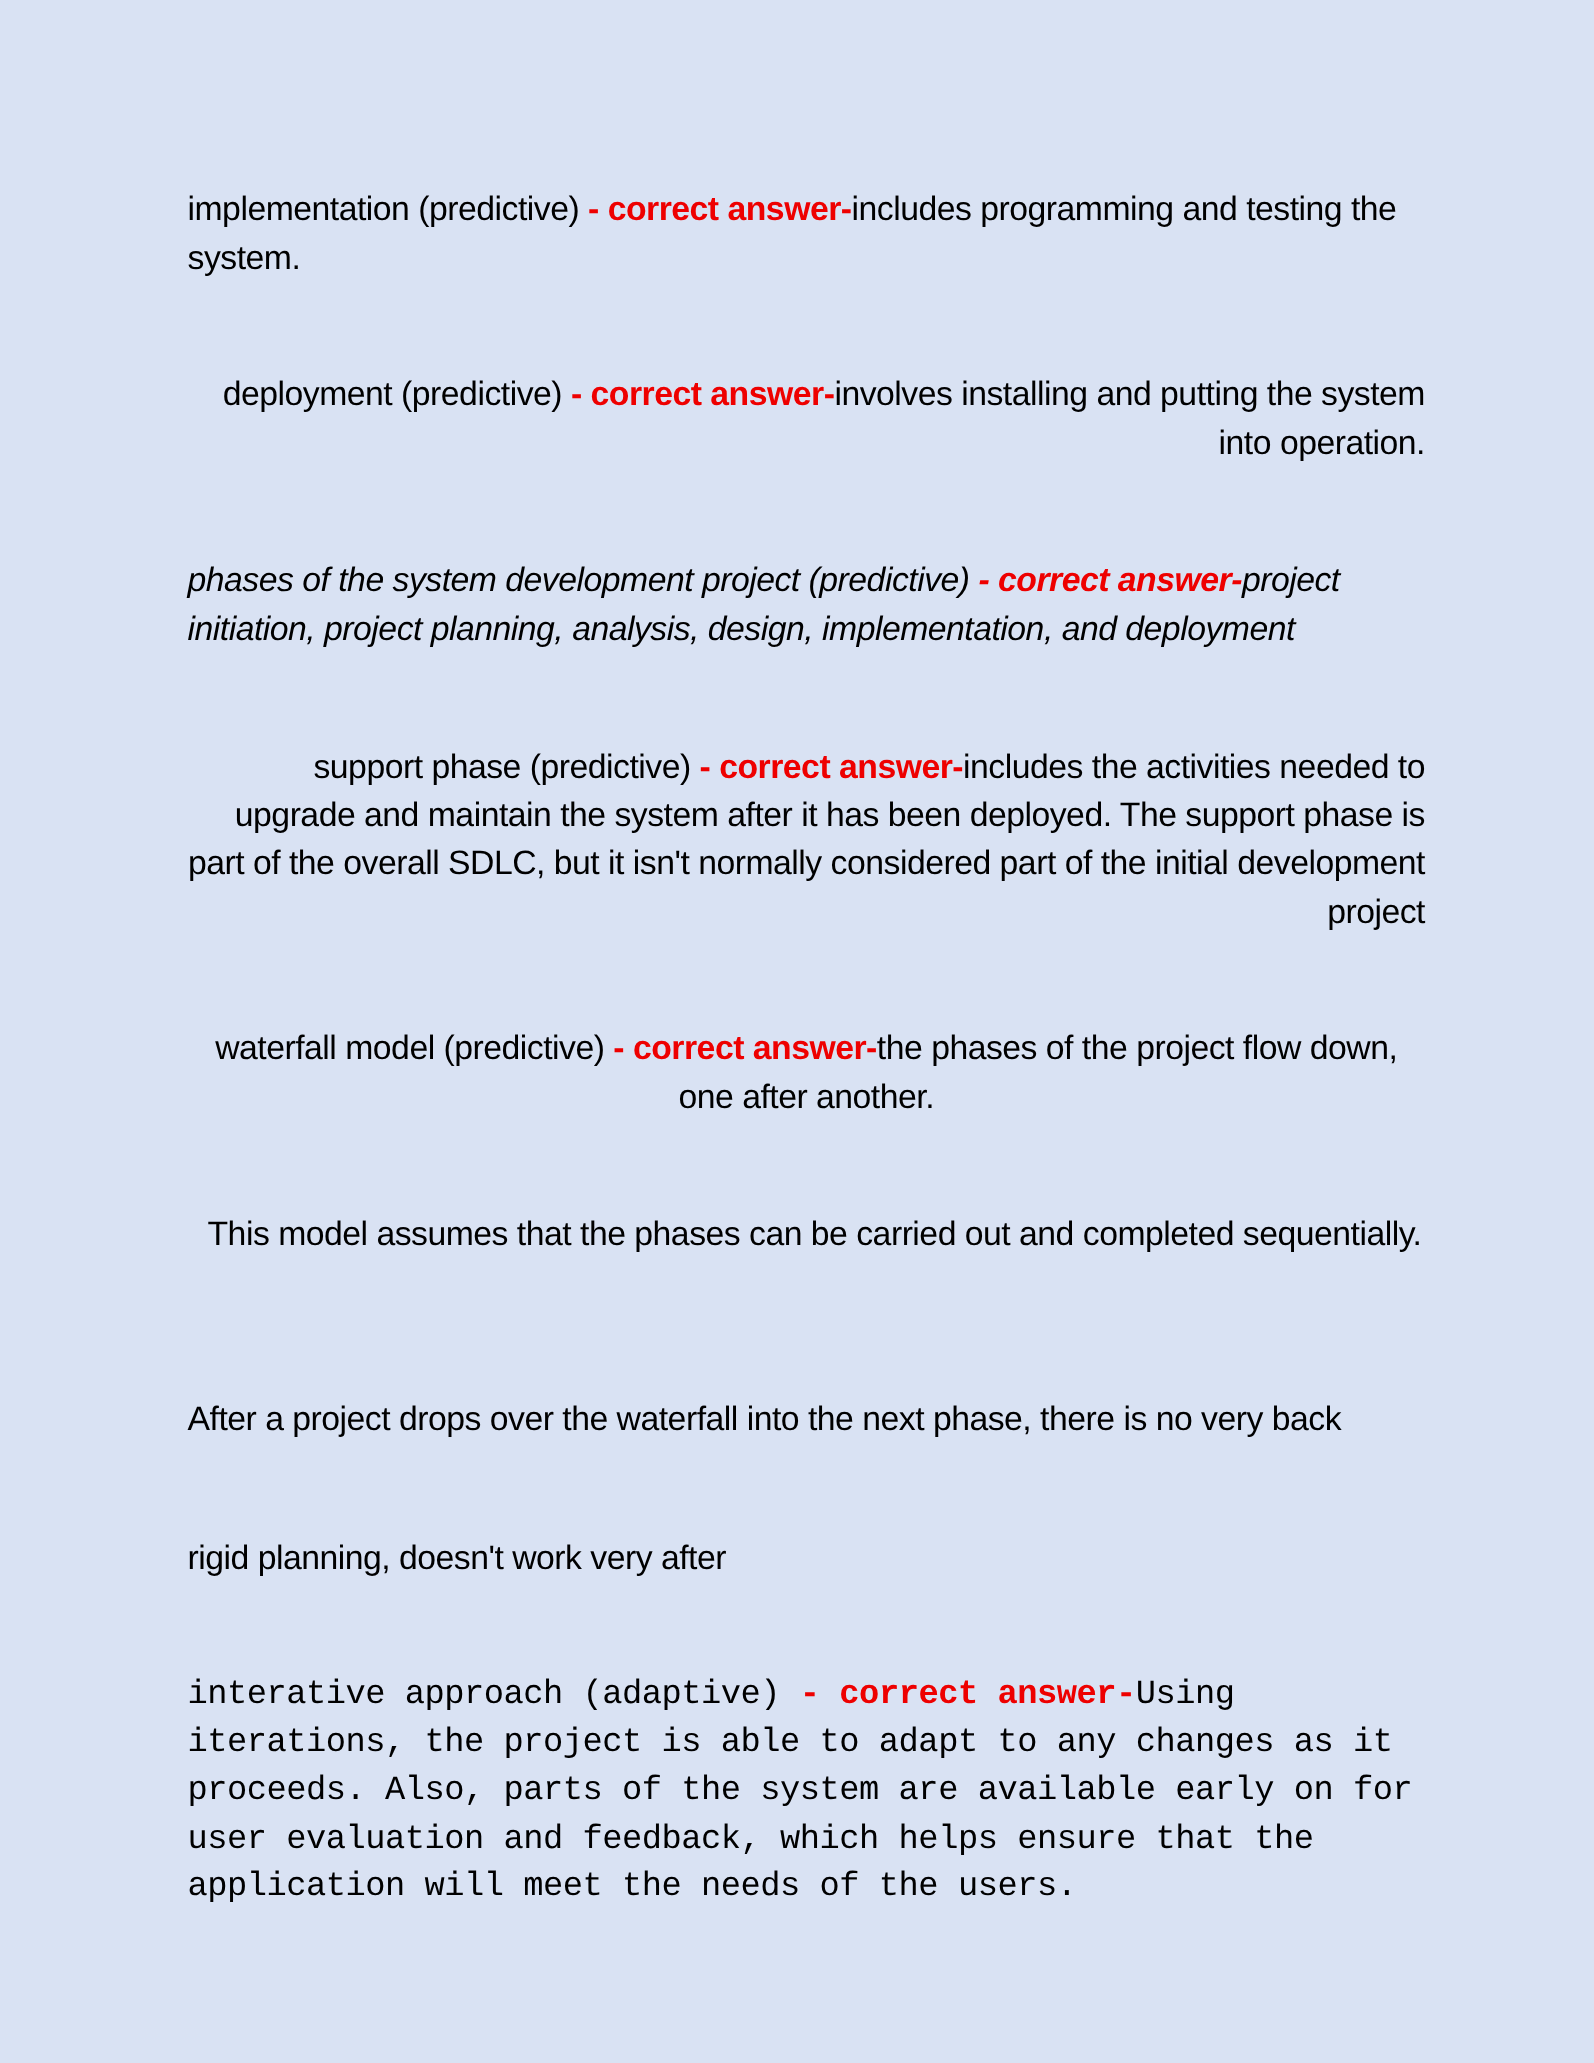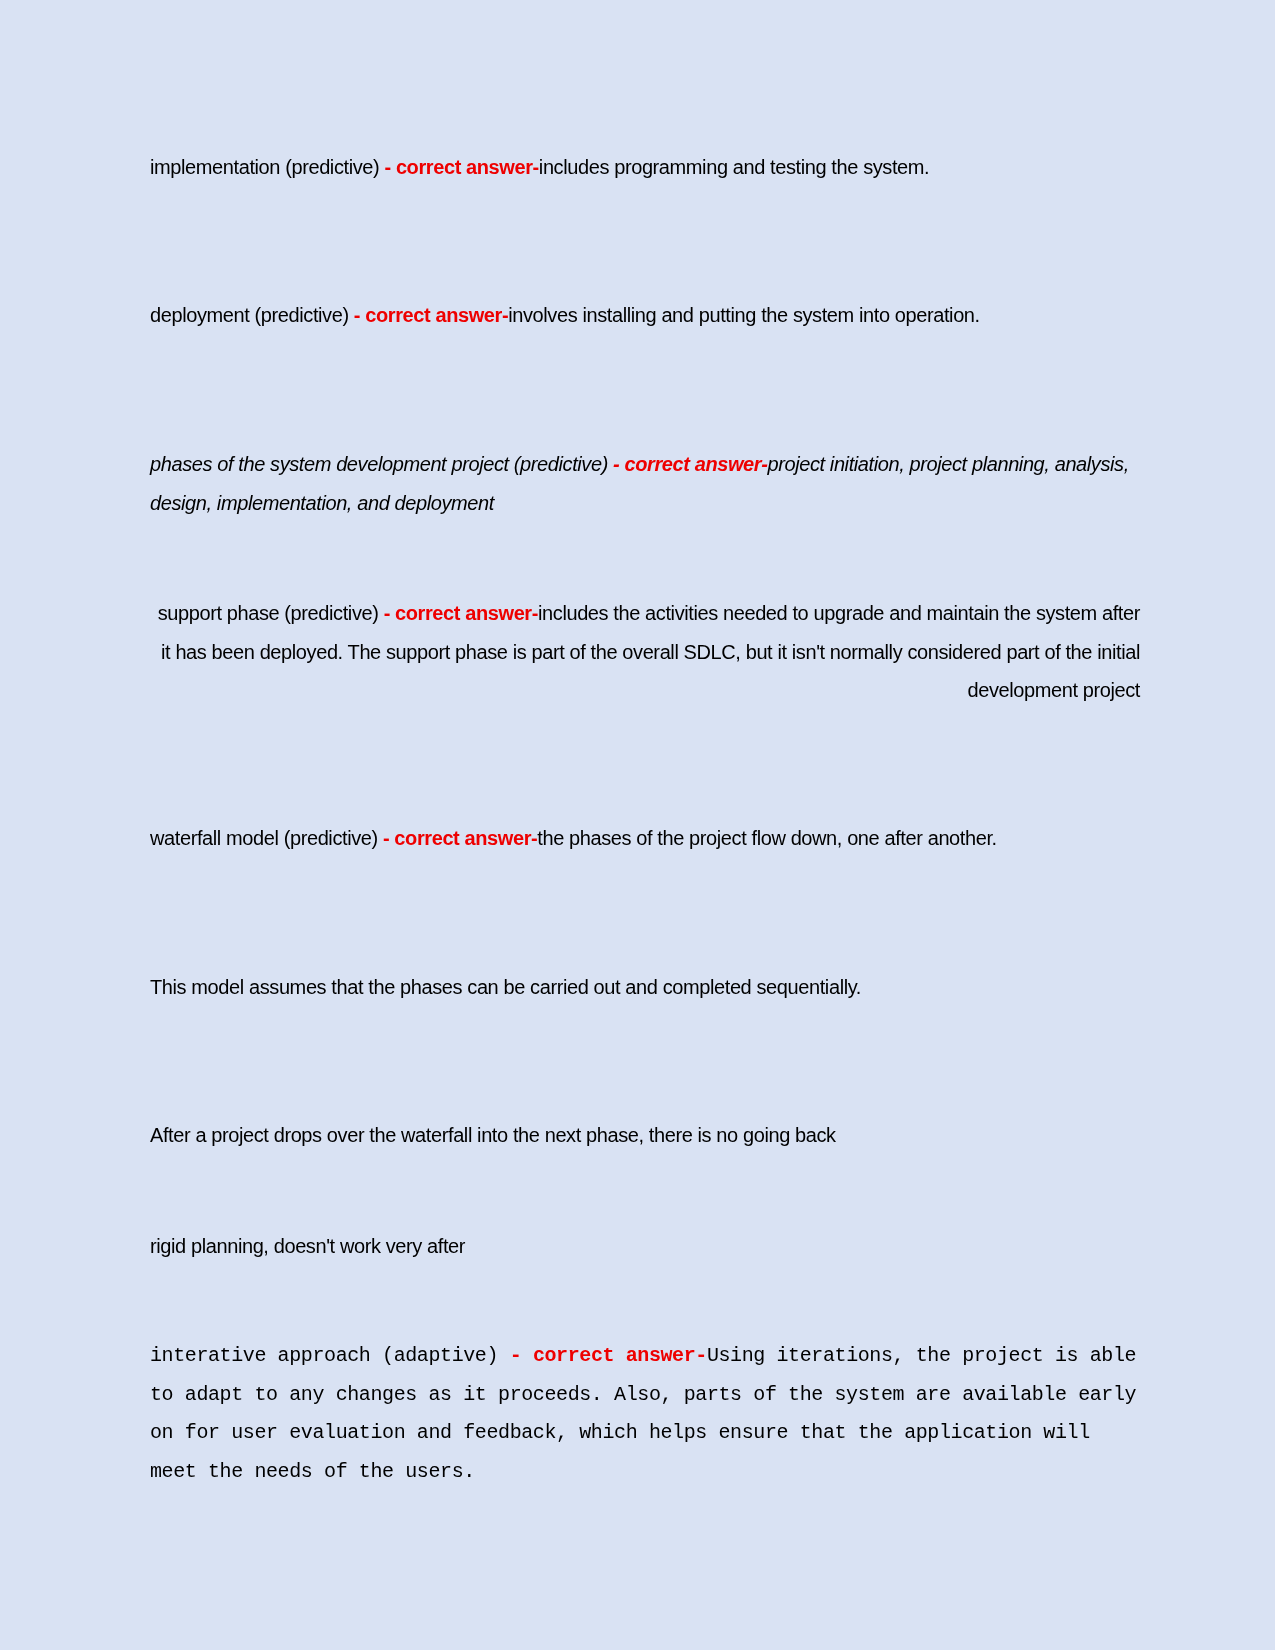--- a/index.html
+++ b/index.html
@@ -10,41 +10,41 @@
     color: #000;
     position: relative;
     overflow: hidden;
   }
   .page {
     position: absolute;
     left: 150px; top: 148px;
     width: 990px;
   }
   .entry {
-    font-size: 20px;
+    font-size: 27px;
     line-height: 38.5px;
     letter-spacing: -0.4px;
     margin: 0;
   }
   .sep { color: #ee0000; font-weight: bold; }
 </style>
 </head>
 <body>
 
 <div class="page">
   <p class="entry" style="position:absolute;top:0;"><span>implementation (predictive) </span><span class="sep">- correct answer-</span><span>includes programming and testing the system.</span></p>
 
   <p class="entry" style="position:absolute;top:148px;text-align:right;"><span>deployment (predictive) </span><span class="sep">- correct answer-</span><span>involves installing and putting the system into operation.</span></p>
 
   <p class="entry" style="position:absolute;top:297px;font-style:italic;"><span>phases of the system development project (predictive) </span><span class="sep">- correct answer-</span><span>project initiation, project planning, analysis, design, implementation, and deployment</span></p>
 
   <p class="entry" style="position:absolute;top:446px;text-align:right;"><span>support phase (predictive) </span><span class="sep">- correct answer-</span><span>includes the activities needed to upgrade and maintain the system after it has been deployed. The support phase is part of the overall SDLC, but it isn't normally considered part of the initial development project</span></p>
 
   <p class="entry" style="position:absolute;top:671px;text-align:center;"><span>waterfall model (predictive) </span><span class="sep">- correct answer-</span><span>the phases of the project flow down, one after another.</span></p>
 
-  <p class="entry" style="position:absolute;top:820px;">This model assumes that the phases can be carried out and completed sequentially.</p>
+  <p class="entry" style="position:absolute;top:820px;margin-left:16px;">This model assumes that the phases can be carried out and completed sequentially.</p>
 
-  <p class="entry" style="position:absolute;top:968px;">After a project drops over the waterfall into the next phase, there is no going back</p>
+  <p class="entry" style="position:absolute;top:968px;">After a project drops over the waterfall into the next phase, there is no very back</p>
 
   <p class="entry" style="position:absolute;top:1079px;">rigid planning, doesn't work very after</p>
 
   <p class="entry" style="position:absolute;top:1189px;font-family:Liberation Mono, monospace;"><span>interative approach (adaptive) </span><span class="sep">- correct answer-</span><span>Using iterations, the project is able to adapt to any changes as it proceeds. Also, parts of the system are available early on for user evaluation and feedback, which helps ensure that the application will meet the needs of the users.</span></p>
 </div>
 
 </body></html>

